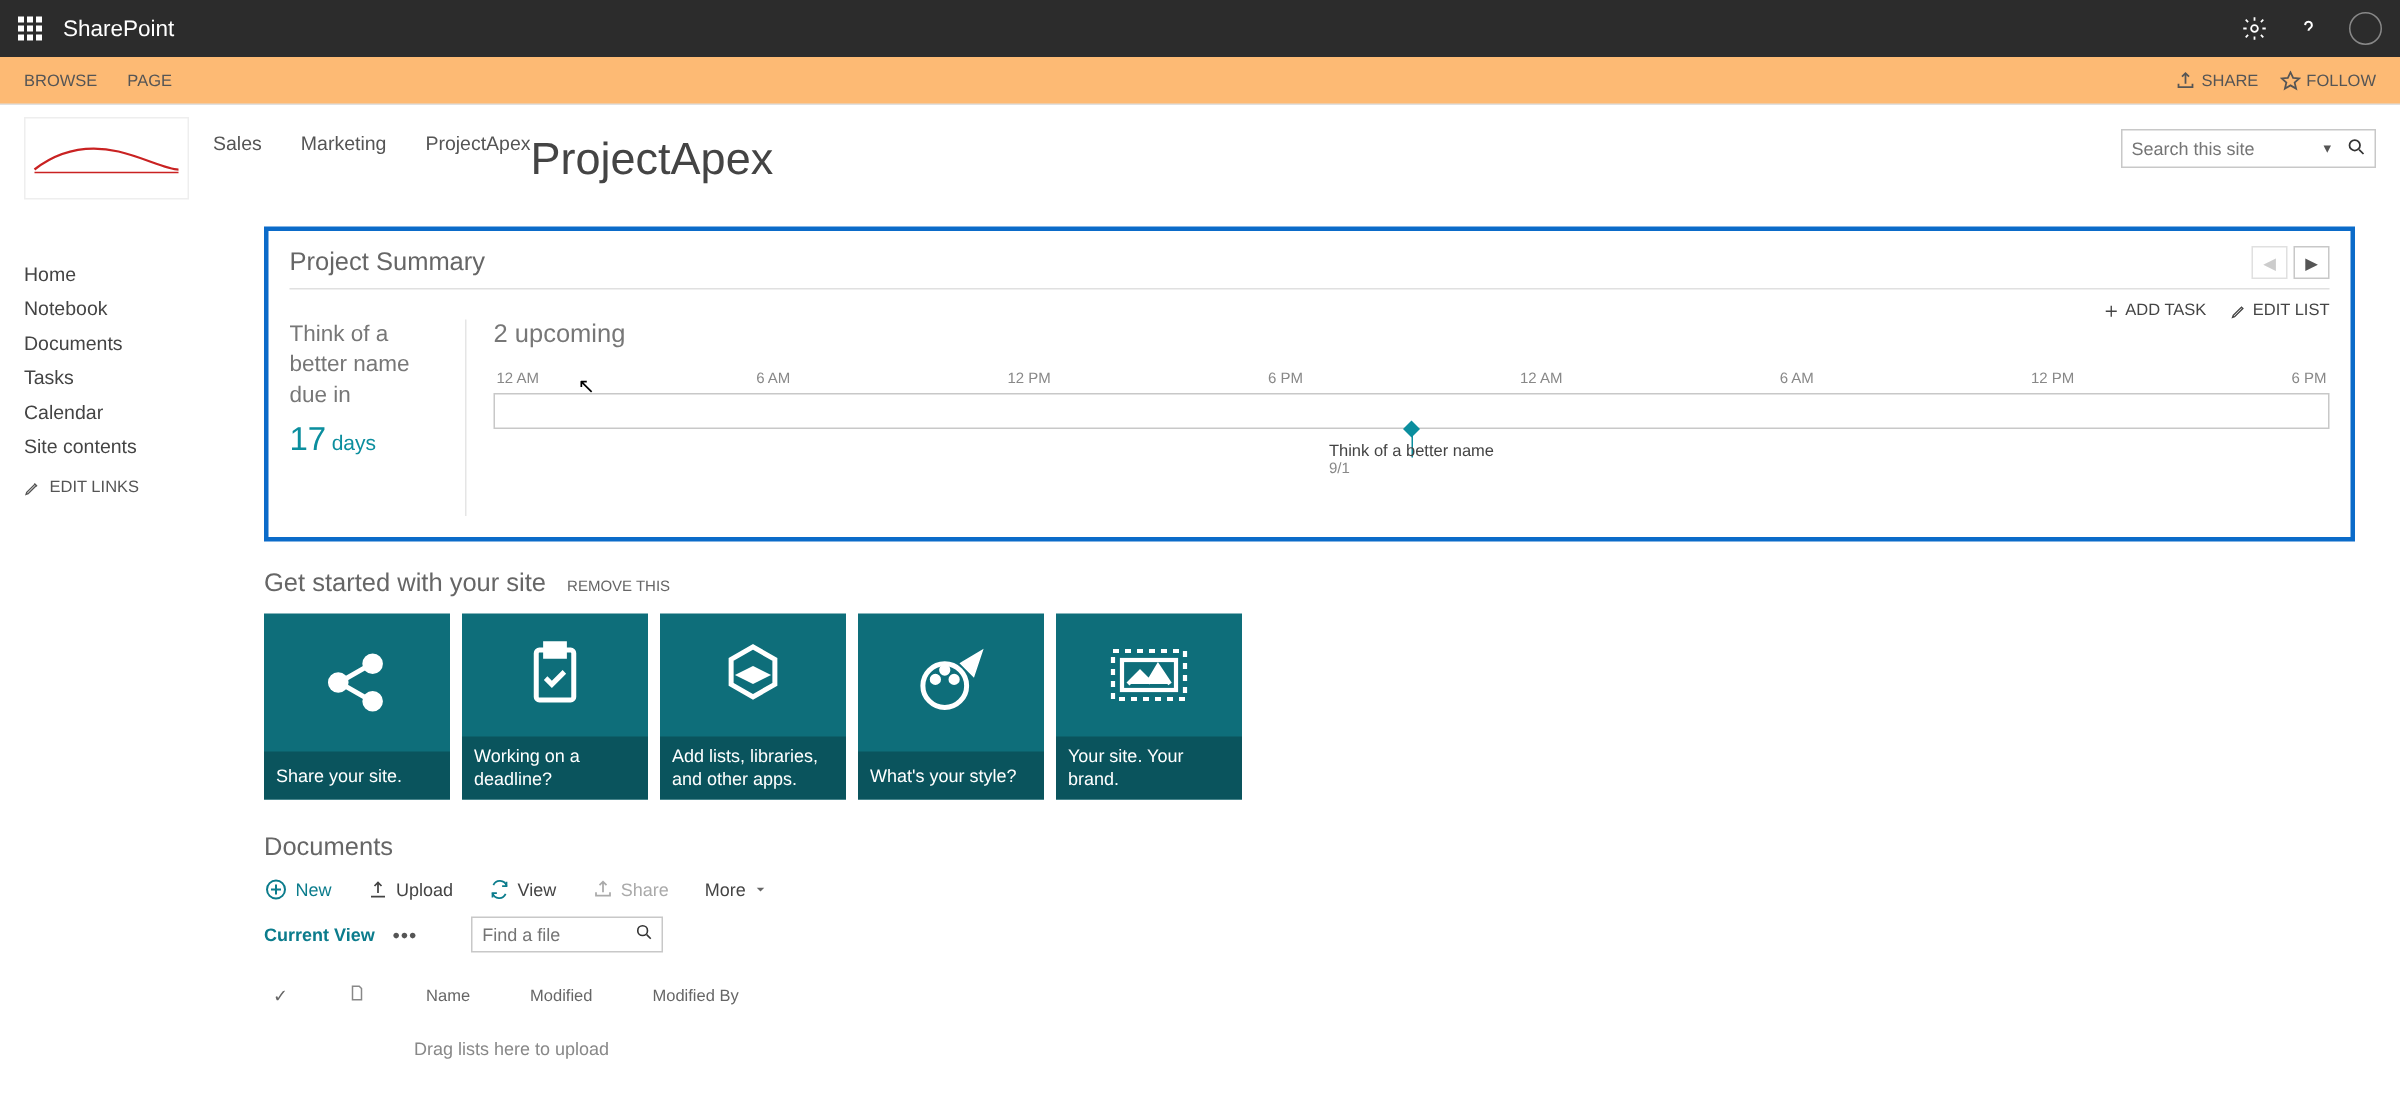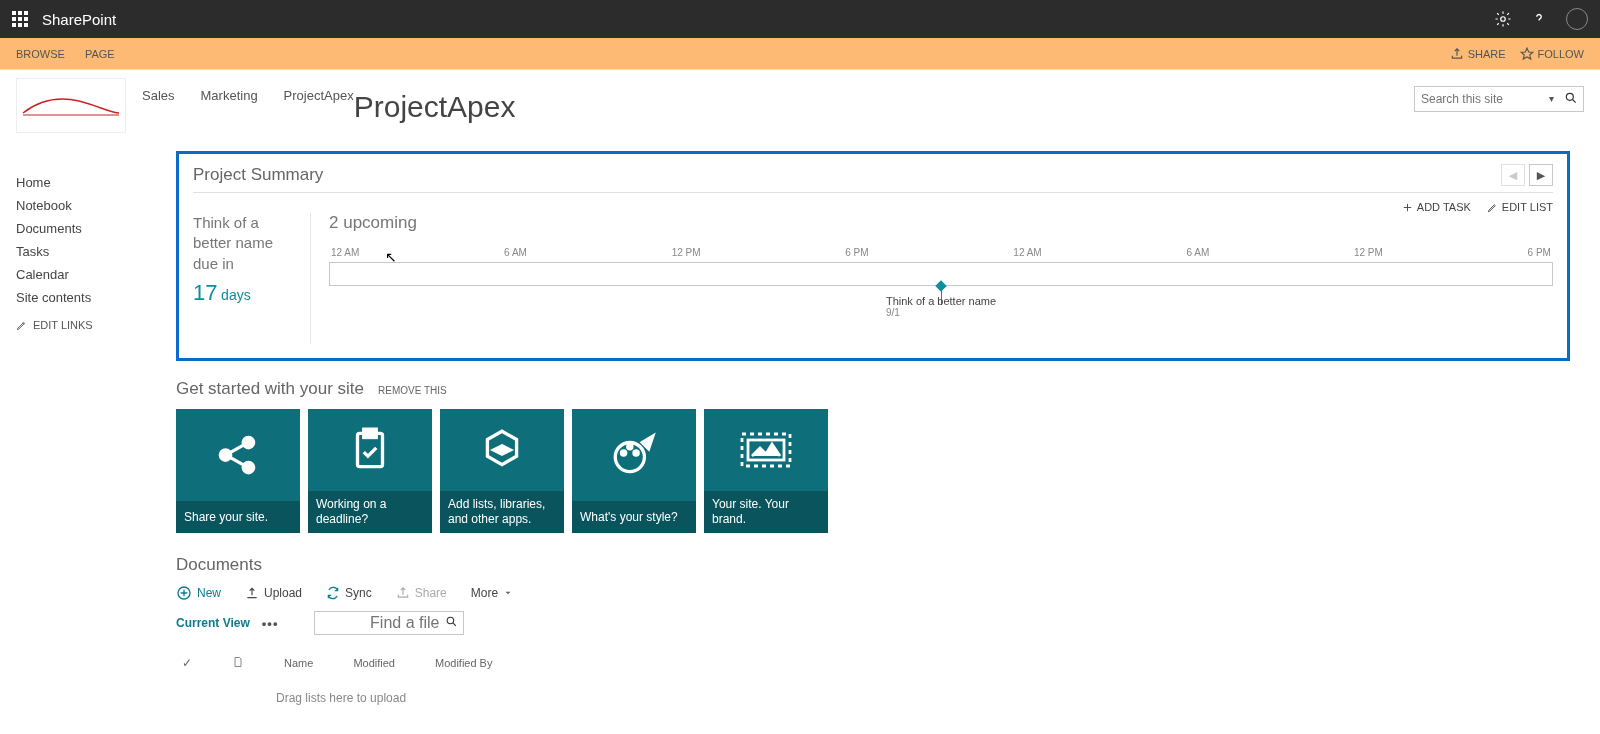--- a/index.html
+++ b/index.html
@@ -80,21 +80,21 @@
 
 .docs-title { font-size: 17px; color: #666; font-weight: 300; margin: 22px 0 10px 0; }
 .doc-toolbar { display: flex; gap: 24px; align-items: center; font-size: 12px; margin-bottom: 10px; }
 .doc-tool { display: flex; align-items: center; gap: 5px; cursor: pointer; }
 .doc-tool.primary { color: #0b7c8c; }
 .doc-tool.muted { color: #aaa; }
 .doc-subbar { display: flex; align-items: center; gap: 12px; margin-bottom: 16px; }
 .curview { color: #0b7c8c; font-size: 12px; font-weight: 600; cursor: pointer; }
 .dots { color: #555; cursor: pointer; letter-spacing: 1px; font-weight: bold; }
 .find-wrap { position: relative; margin-left: 24px; }
-.find-file { width: 150px; height: 24px; border: 1px solid #c8c8c8; padding: 2px 24px 2px 6px; font-size: 16px; text-align: right; }
+.find-file { width: 128px; height: 24px; border: 1px solid #c8c8c8; padding: 2px 24px 2px 6px; font-size: 12px; }
 .find-mag { position: absolute; right: 6px; top: 4px; cursor: pointer; }
 .doc-cols { display: flex; gap: 40px; font-size: 11px; color: #666; padding: 4px 0 4px 6px; align-items: center; }
 .doc-cols .chk { font-size: 12px; }
 .drop-msg { font-size: 12px; color: #888; margin-top: 16px; margin-left: 100px; }
 
 </style>
 </head>
 <body>
 
 <div class="topbar">
@@ -328,21 +328,21 @@
         <svg width="14" height="14" viewBox="0 0 24 24" fill="none" stroke="#444" stroke-width="2">
             <path d="M12 16V4M8 8l4-4 4 4M4 20h16"></path>
           </svg>
         <span>Upload</span>
       </span>
       <span class="doc-tool">
         <svg width="14" height="14" viewBox="0 0 24 24" fill="none" stroke="#0b7c8c" stroke-width="2">
             <path d="M20 8A8 8 0 0 0 5 7M4 16a8 8 0 0 0 15 1"></path>
             <path d="M20 3v5h-5M4 21v-5h5"></path>
           </svg>
-        <span>Sync</span>
+        <span>View</span>
       </span>
       <span class="doc-tool muted">
         <svg width="14" height="14" viewBox="0 0 24 24" fill="none" stroke="#aaa" stroke-width="2">
             <path d="M12 3v12M8 7l4-4 4 4M4 15v4h16v-4"></path>
           </svg>
         <span>Share</span>
       </span>
       <span class="doc-tool">
         <span>More</span>
         <svg width="10" height="10" viewBox="0 0 24 24" fill="#666">

